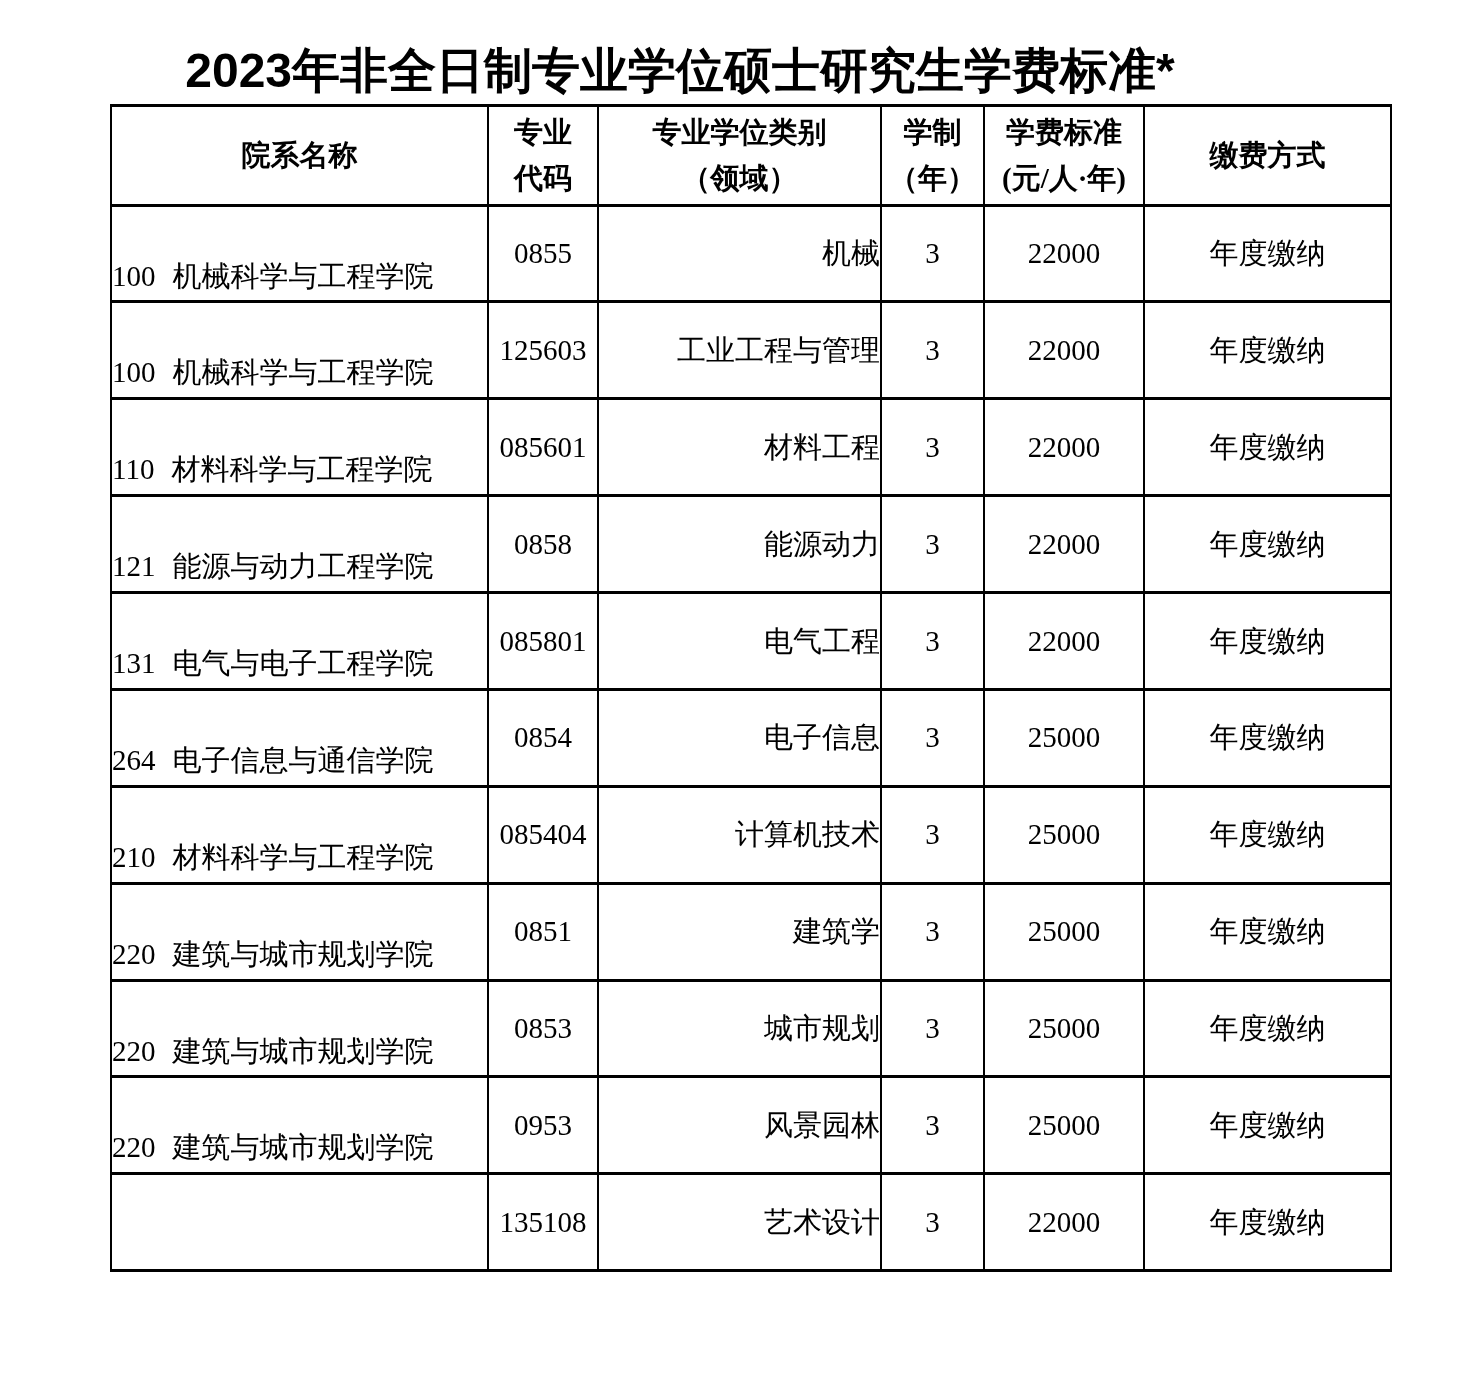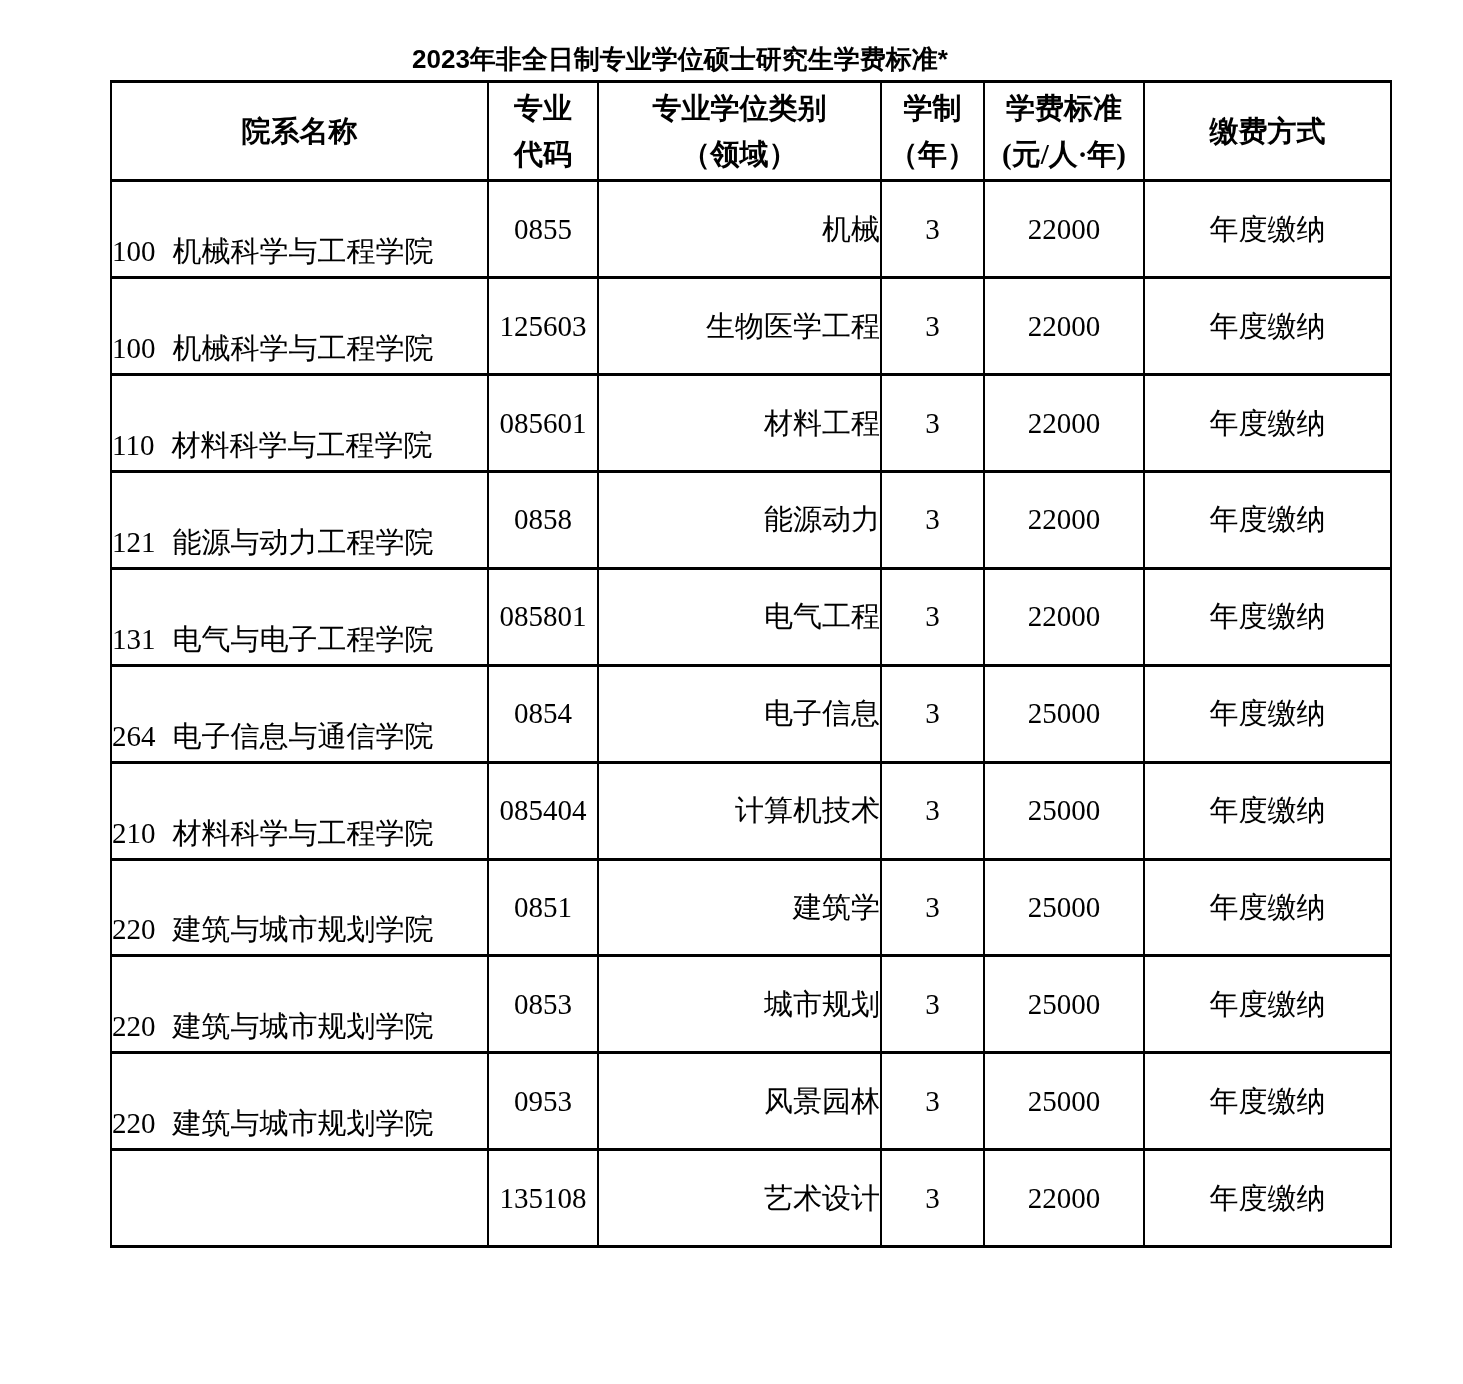--- a/index.html
+++ b/index.html
@@ -15,21 +15,21 @@
     width: 1463px;
     height: 1384px;
     color: #000;
   }
   .doc-title {
     margin: 45px 0 0 40px;
     width: 1280px;
     text-align: center;
     font-family: "Liberation Sans", "DejaVu Sans", sans-serif;
     font-weight: bold;
-    font-size: 26px;
+    font-size: 48px;
     line-height: 1.1;
     color: #000;
   }
   table.fee-table {
     margin: 6px 0 0 110px;
     width: 1280px;
     border-collapse: collapse;
     table-layout: fixed;
     font-family: "Liberation Serif", "DejaVu Serif", serif;
     color: #000;
@@ -124,21 +124,21 @@
       <td class="c3">机械</td>
       <td class="c4">3</td>
       <td class="c5">22000</td>
       <td class="c6">年度缴纳</td>
     </tr>
         <tr>
       <td class="c1">
         <span class="dept-code">100</span><span>机械科学与工程学院</span>
       </td>
       <td class="c2">125603</td>
-      <td class="c3">生物医学工程</td>
+      <td class="c3">工业工程与管理</td>
       <td class="c4">3</td>
       <td class="c5">22000</td>
       <td class="c6">年度缴纳</td>
     </tr>
         <tr>
       <td class="c1">
         <span class="dept-code">110</span><span>材料科学与工程学院</span>
       </td>
       <td class="c2">085601</td>
       <td class="c3">材料工程</td>

